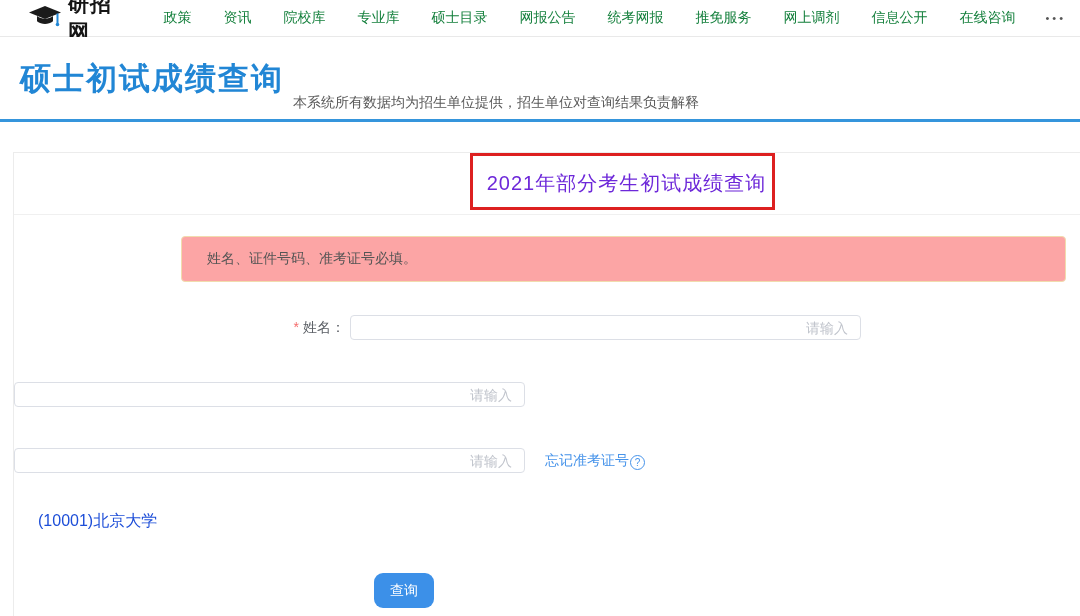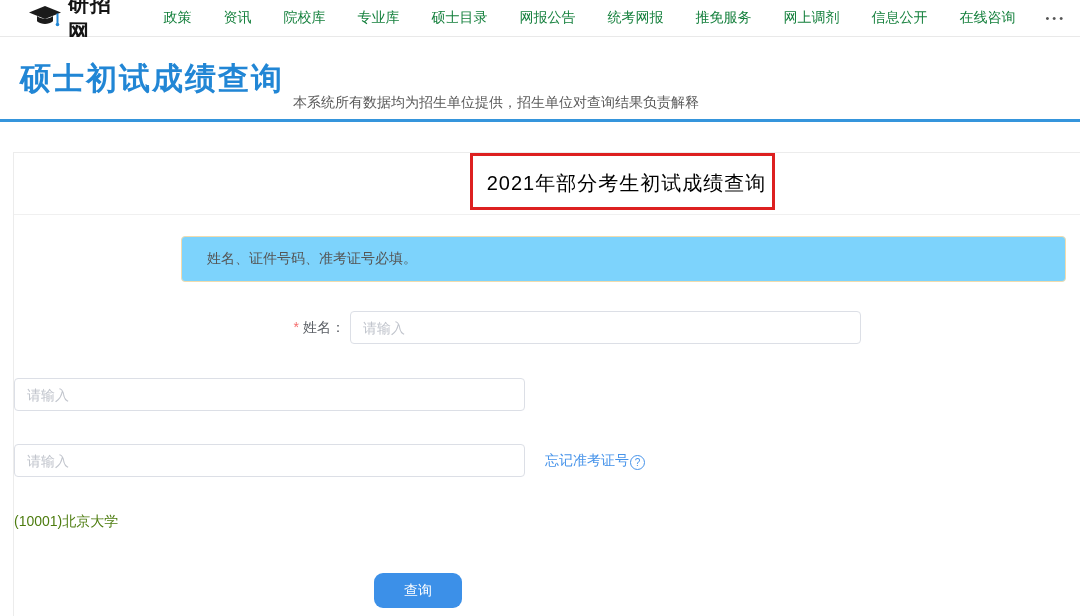--- a/index.html
+++ b/index.html
@@ -31,61 +31,61 @@
 
   
   .card {
     position:absolute; left:13px; top:152px; width:1227px; height:560px;
     background:#fff; border:1px solid #ececec;
   }
   .card-header {
     height:62px; border-bottom:1px solid #f0f0f0;
     display:flex; align-items:center; justify-content:center;
   }
-  .card-heading { font-size:20px; font-weight:400; color:#000000; letter-spacing:1px; }
+  .card-heading { font-size:20px; font-weight:400; color:#6d28d9; letter-spacing:1px; }
 
   
   .annotation-box {
     position:absolute; left:470px; top:153px; width:305px; height:57px;
     border:3px solid #dd2020; pointer-events:none; z-index:6;
   }
 
   
   .notice {
     position:absolute; left:167px; top:83px; width:885px; height:46px;
-    background:#7dd3fc; border:1px solid #f1dcae; border-radius:4px;
+    background:#fca5a5; border:1px solid #f1dcae; border-radius:4px;
     display:flex; align-items:center; padding-left:25px;
     font-size:14px; color:#555;
   }
 
   
   .form-row { position:absolute; left:0; width:100%; height:33px; display:flex; align-items:center; }
   .row-label {
     width:336px; text-align:right; padding-right:5px;
     font-size:14px; color:#5c6066; white-space:nowrap;
   }
   .req { color:#f56c6c; margin-right:4px; font-size:14px; }
   .text-input {
-    width:511px; height:33px; border:1px solid #dcdfe6; border-radius:4px;
+    width:511px; height:25px; border:1px solid #dcdfe6; border-radius:4px;
     padding:0 12px; font-size:14px; color:#606266; outline:none;
-    font-family:"Liberation Sans","DejaVu Sans",sans-serif; background:#fff;
+    font-family:"Liberation Sans","DejaVu Sans",sans-serif; background:#fff;text-align:right;
   }
   .text-input::placeholder { color:#c0c4cc; }
-  .static-value { font-size:14px; color:#4d7c0f; }
+  .static-value { font-size:16px; color:#1d4ed8;margin-left:24px; }
   .forgot-link {
     margin-left:20px; font-size:14px; color:#4693ea; text-decoration:none;
     display:inline-flex; align-items:flex-end; cursor:pointer; white-space:nowrap;
   }
   .q-icon {
     display:inline-flex; align-items:center; justify-content:center;
     width:15px; height:15px; border:1px solid #4693ea; border-radius:50%;
     font-size:10px; margin-left:1px; color:#4693ea;
   }
   .submit-btn {
-    margin-left:360px; width:88px; height:35px; background:#3c90e8; color:#fff;
+    margin-left:360px; width:60px; height:35px; background:#3c90e8; color:#fff;
     font-size:14px; border:none; border-radius:9px; cursor:pointer;
     font-family:"Liberation Sans","DejaVu Sans",sans-serif;
   }
 </style>
 </head>
 <body>
 
 <div class="page">
 
   <header class="navbar">

